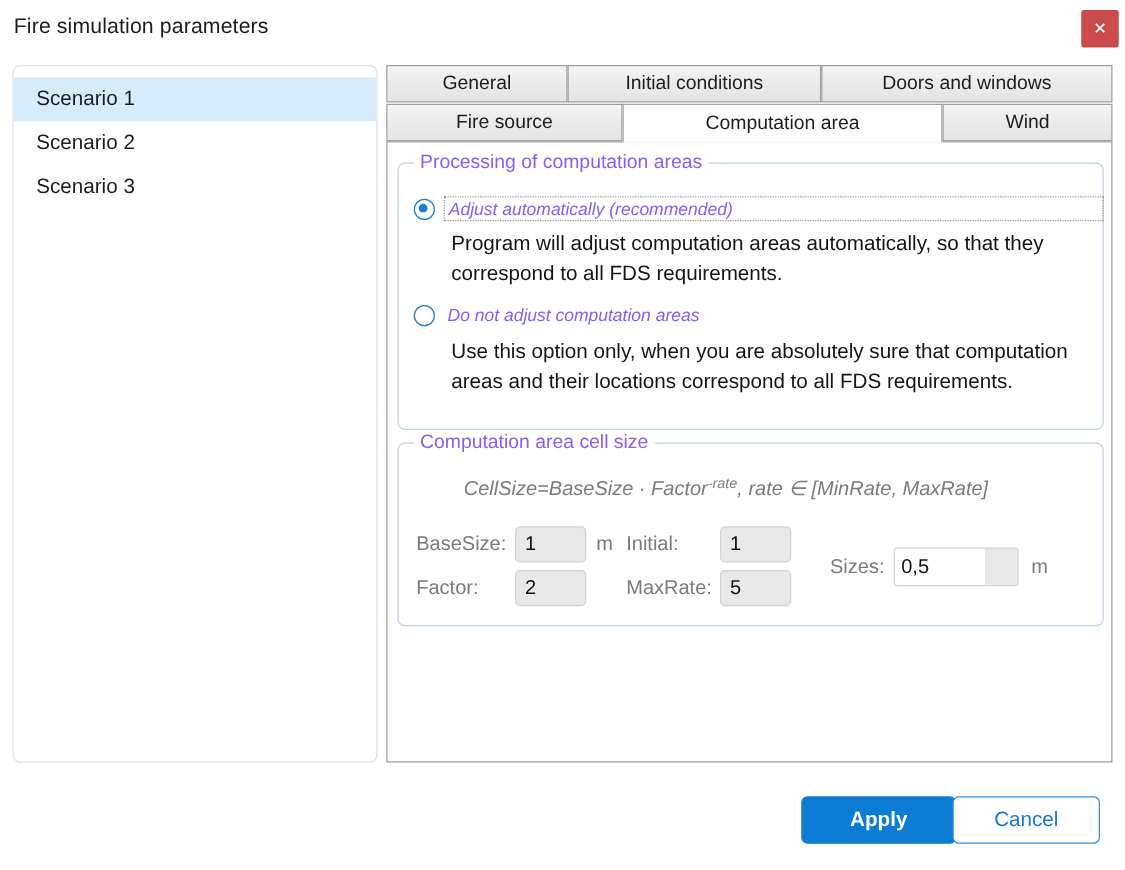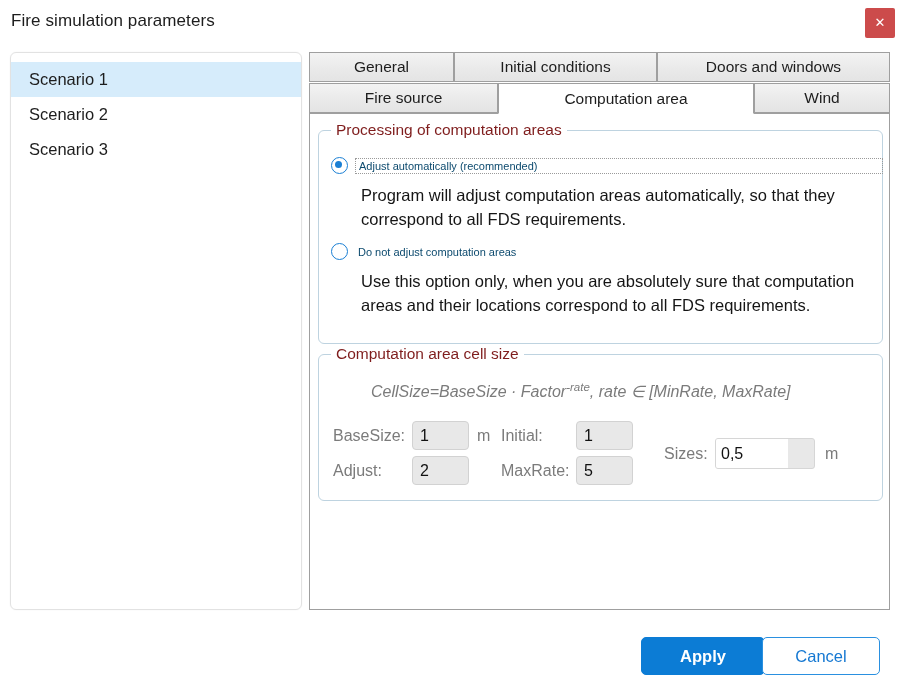--- a/index.html
+++ b/index.html
@@ -98,21 +98,21 @@
 
   
   .groupbox {
     position: absolute;
     border: 1px solid #bed3e0;
     border-radius: 6px;
   }
   .groupbox > .gb-title {
     position: absolute; top: -10px; left: 12px;
     background: #ffffff; padding: 0 5px;
-    font-size: 15.5px; color: #7f1d1d; white-space: nowrap;
+    font-size: 15.5px; color: #8b5cf6; white-space: nowrap;
   }
   #gb-processing { left: 8px; top: 16px; width: 565px; height: 214px; }
   #gb-cellsize   { left: 8px; top: 240px; width: 565px; height: 147px; }
 
   
   .radio-row { position: absolute; left: 12px; display: flex; align-items: center; }
   #radio-row-auto   { top: 26px; }
   #radio-row-manual { top: 112px; }
 
   .radio {
@@ -121,22 +121,22 @@
     background: #ffffff;
     position: relative; flex: none;
     cursor: pointer;
   }
   .radio.checked::after {
     content: ""; position: absolute;
     left: 3.3px; top: 3.3px; width: 7.2px; height: 7.2px;
     border-radius: 50%; background: #1a7fd4;
   }
   .radio-label {
-    font-size: 11px; color: #0c4a6e; margin-left: 7px;
-    white-space: nowrap; cursor: pointer; padding: 1px 3px;
+    font-size: 14px; color: #8b5cf6; margin-left: 7px;
+    white-space: nowrap; cursor: pointer; padding: 1px 3px; font-style: italic;
   }
   .radio-label.focused {
     border: 1px dotted #9a9a9a;
     width: 528px;
   }
 
   .hint {
     position: absolute; left: 42px;
     font-size: 16.5px; color: #151515;
     line-height: 24px; width: 520px;
@@ -269,21 +269,21 @@
       <div class="gb-title">Computation area cell size</div>
 
       <div id="formula">
         <span>CellSize=BaseSize · Factor</span><sup>-rate</sup><span>, rate ∈ [MinRate, MaxRate]</span>
       </div>
 
       <div class="field-label" id="lbl-basesize">BaseSize:</div>
       <input class="textbox" id="in-basesize" value="1" style="">
       <div class="unit-label" id="unit-basesize">m</div>
 
-      <div class="field-label" id="lbl-factor">Adjust:</div>
+      <div class="field-label" id="lbl-factor">Factor:</div>
       <input class="textbox" id="in-factor" value="2" style="">
 
       <div class="field-label" id="lbl-minrate">Initial:</div>
       <input class="textbox" id="in-minrate" value="1" style="">
 
       <div class="field-label" id="lbl-maxrate">MaxRate:</div>
       <input class="textbox" id="in-maxrate" value="5" style="">
 
       <div class="field-label" id="lbl-sizes">Sizes:</div>
       <div id="sizes-wrap">

